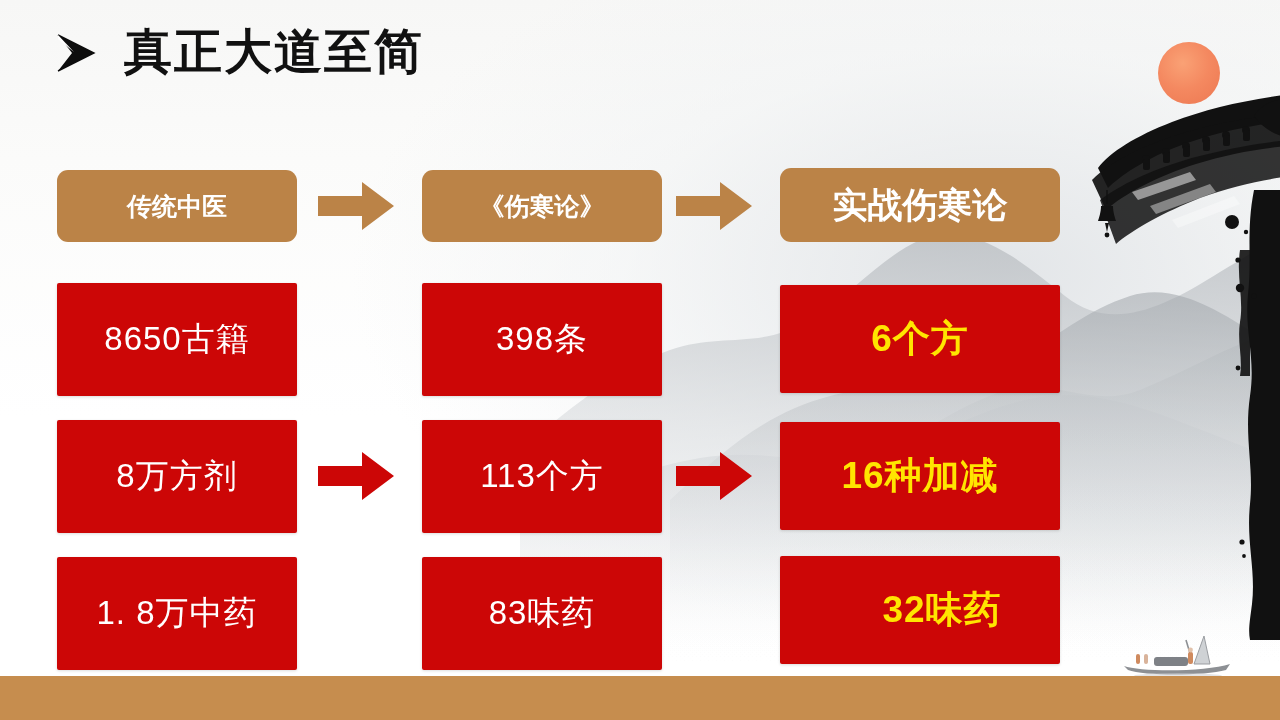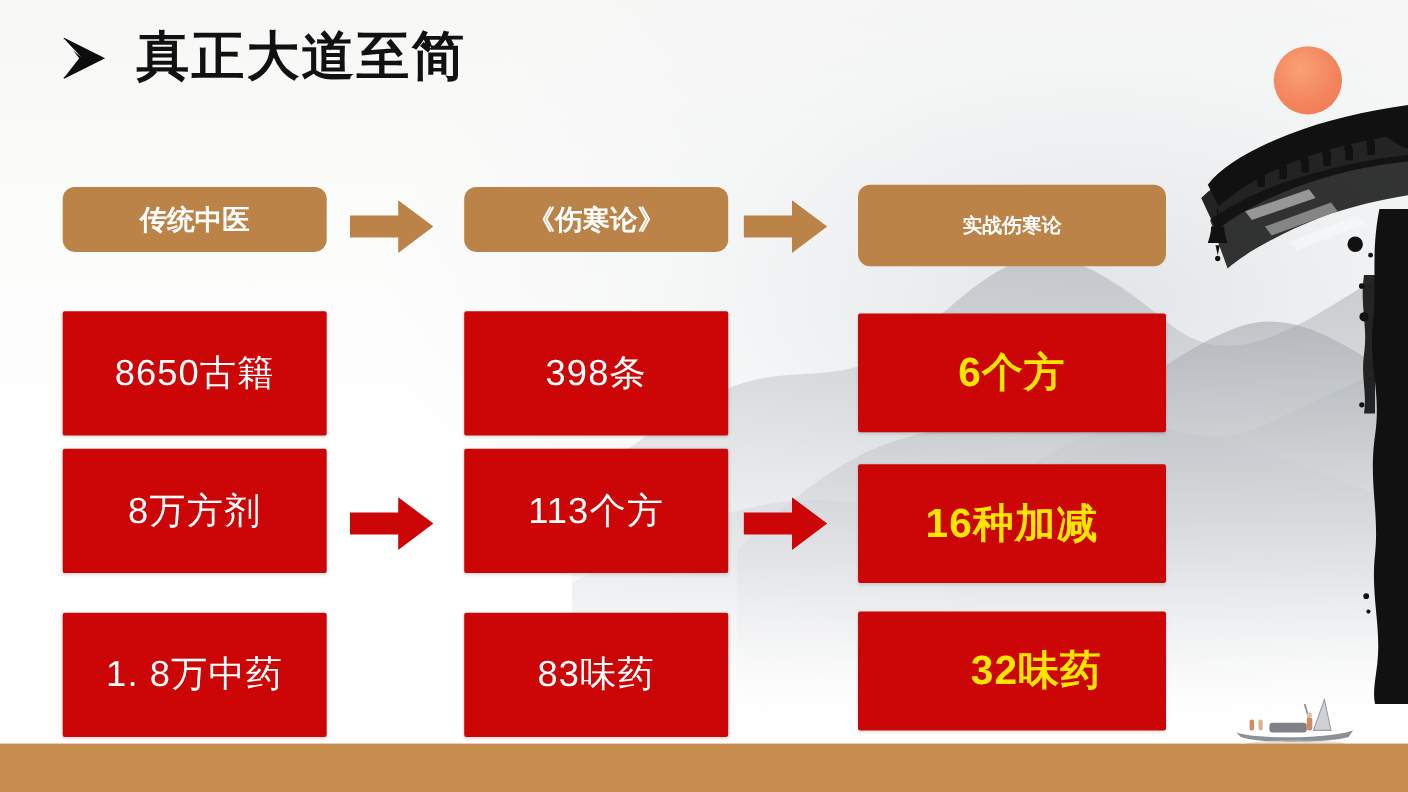--- a/index.html
+++ b/index.html
@@ -46,40 +46,40 @@
   .col{position:absolute;}
   .col1{left:57px;width:240px;}
   .col2{left:422px;width:240px;}
   .col3{left:780px;width:280px;}
 
   .head-box{
     border-radius:11px;background:#bb8347;
     display:flex;align-items:center;justify-content:center;
     color:#ffffff;font-weight:bold;box-sizing:border-box;
   }
-  .col1 .head-box,.col2 .head-box{height:59px;font-size:25px;}
-  .col3 .head-box{height:74px;font-size:18px;}
+  .col1 .head-box,.col2 .head-box{height:72px;font-size:25px;}
+  .col3 .head-box{height:74px;font-size:35px;}
 
   .red-box{
     border-radius:2px;background:#cc0606;
     display:flex;align-items:center;justify-content:center;
     box-sizing:border-box;
     box-shadow:0 1px 3px rgba(0,0,0,.14);
   }
   .col1 .red-box,.col2 .red-box{height:113px;}
   .col3 .red-box{height:108px;}
 
   .red-box .txt{font-weight:normal;color:#ffffff;font-size:33px;letter-spacing:1px;}
   .col3 .red-box .txt{font-weight:bold;color:#ffe500;font-size:37px;letter-spacing:1px;}
 
   
   .head-box{position:absolute;top:170px;left:0;right:0;}
   .col3 .head-box{top:168px;}
   .rb1{position:absolute;top:283px;left:0;right:0;}
-  .rb2{position:absolute;top:408px;left:0;right:0;}
+  .rb2{position:absolute;top:420px;left:0;right:0;}
   .rb3{position:absolute;top:557px;left:0;right:0;}
   .col3 .rb1{top:285px;}
   .col3 .rb2{top:422px;}
   .col3 .rb3{top:556px;padding-left:44px;}
 
   
   .arrow{position:absolute;width:76px;height:48px;}
   .arrow svg{display:block;width:100%;height:100%;}
   .ar-h1{left:318px;top:182px;}
   .ar-h2{left:676px;top:182px;}

